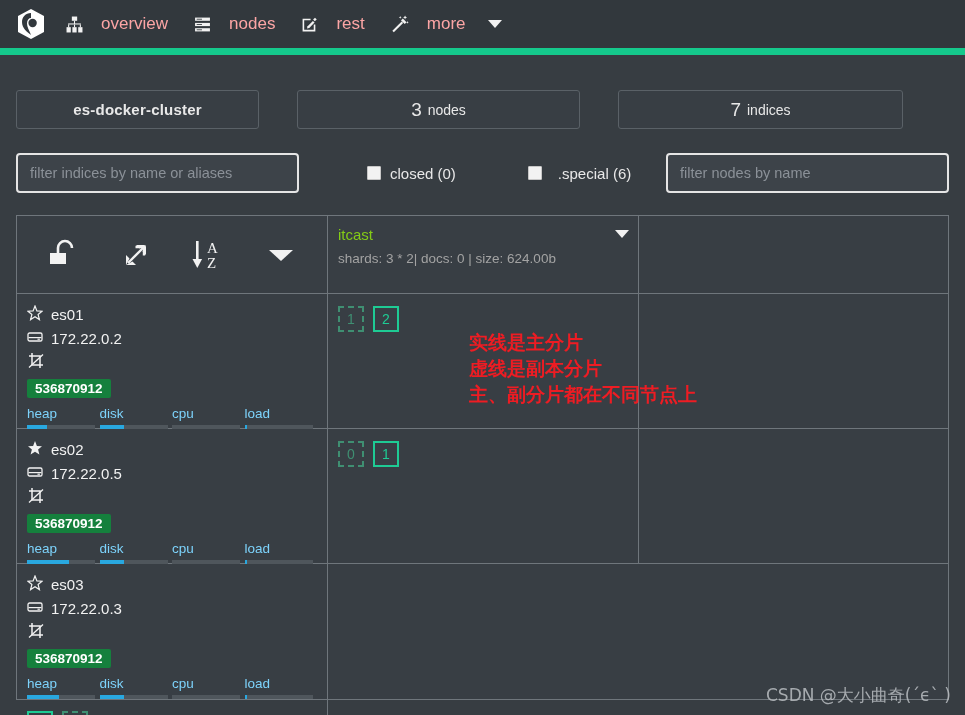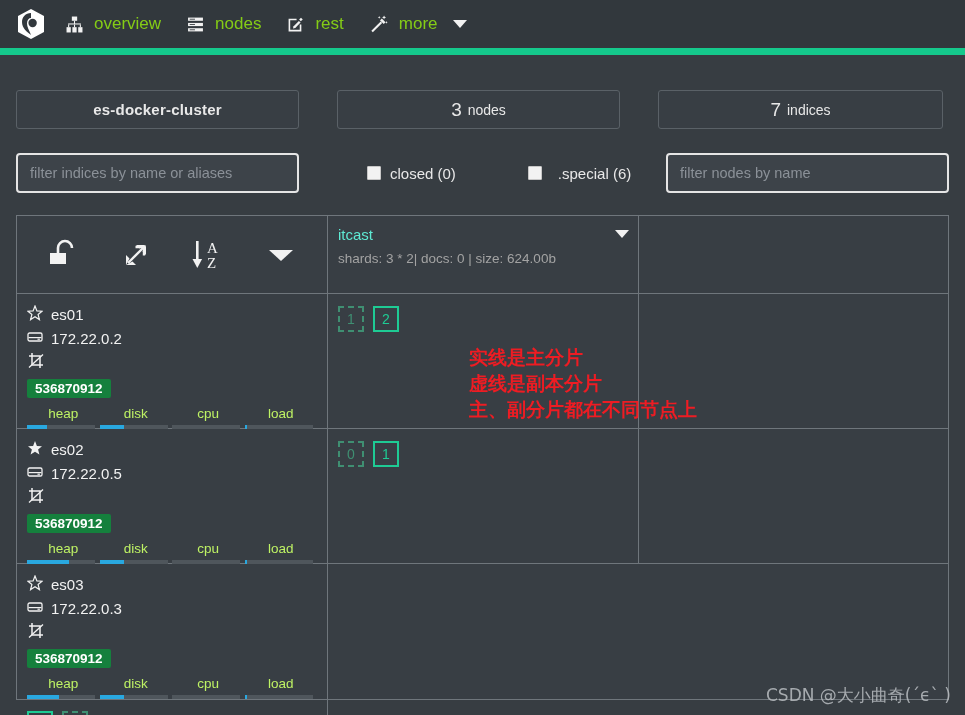--- a/index.html
+++ b/index.html
@@ -24,24 +24,24 @@
     position: relative;
   }
   .brand-logo {
     width: 34px; height: 34px;
     margin-right: 18px;
     display: flex; align-items: center; justify-content: center;
   }
   .nav-item {
     display: flex;
     align-items: center;
-    gap: 11px;
+    gap: 18px;
     margin-right: 26px;
     font-size: 17px;
-    color: #84cc16;
+    color: #fca5a5;
     cursor: pointer;
     white-space: nowrap;
   }
   .nav-icon { display: inline-flex; align-items: center; }
   .caret-down {
     width: 0; height: 0;
     border-left: 7px solid transparent;
     border-right: 7px solid transparent;
     border-top: 8px solid #f2f2f2;
     margin-left: 4px;
@@ -63,21 +63,21 @@
     border: 1px solid #5a6167;
     border-radius: 3px;
     height: 39px;
     display: flex;
     align-items: center;
     justify-content: center;
     background: #383e44;
     font-size: 15px;
     cursor: pointer;
   }
-  .summary-box.cluster { width: 283px; font-weight: bold; letter-spacing: .2px; }
+  .summary-box.cluster { width: 243px; font-weight: bold; letter-spacing: .2px; }
   .summary-box.nodes   { width: 283px; }
   .summary-box.indices { width: 285px; }
   .big-num { font-size: 19px; margin-right: 6px; }
   .small-label { font-size: 14px; }
 
   
   .filter-row {
     display: flex;
     margin-top: 24px;
     align-items: center;
@@ -146,21 +146,21 @@
     display: flex;
     align-items: center;
     justify-content: center;
     width: 42px; height: 42px;
   }
   .index-head {
     padding: 10px 12px 0 10px;
     position: relative;
     height: 100%;
   }
-  .index-name { font-size: 15px; color: #5eead4; margin-bottom: 8px; }
+  .index-name { font-size: 15px; color: #84cc16; margin-bottom: 8px; }
   .index-stats { font-size: 13.5px; color: #a3a3a3; }
   .index-caret {
     position: absolute;
     right: 9px; top: 14px;
     width: 0; height: 0;
     border-left: 7px solid transparent;
     border-right: 7px solid transparent;
     border-top: 8px solid #f2f2f2;
     cursor: pointer;
   }
@@ -186,21 +186,21 @@
     padding: 2px 8px;
     border-radius: 2px;
     margin-top: 5px;
   }
   .metrics {
     display: flex;
     margin-top: 8px;
     gap: 0;
   }
   .metric { width: 74px; }
-  .metric-label { font-size: 13.5px; color: #bef264; margin-bottom: 4px; text-align: center; }
+  .metric-label { font-size: 13.5px; color: #7dd3fc; margin-bottom: 4px; }
   .metric-track {
     height: 4px;
     width: 68px;
     background: #4f565c;
   }
   .metric-fill { height: 100%; background: #29a8e0; }
 
   
   .shards-cell { padding: 12px 10px; display: flex; gap: 9px; }
   .shard {
@@ -210,21 +210,21 @@
     font-size: 14px;
     cursor: pointer;
   }
   .shard.primary { border: 2px solid #1ecb94; }
   .shard.replica { border: 2px dashed #3f8f72; color: #3f8f72; }
 
   
   .annotation {
     position: absolute;
     left: 469px;
-    top: 344px;
+    top: 329px;
     color: #ee1c23;
     font-weight: bold;
     font-size: 19px;
     line-height: 26px;
     font-family: "DejaVu Sans", sans-serif;
     pointer-events: none;
     white-space: nowrap;
   }
 
   

